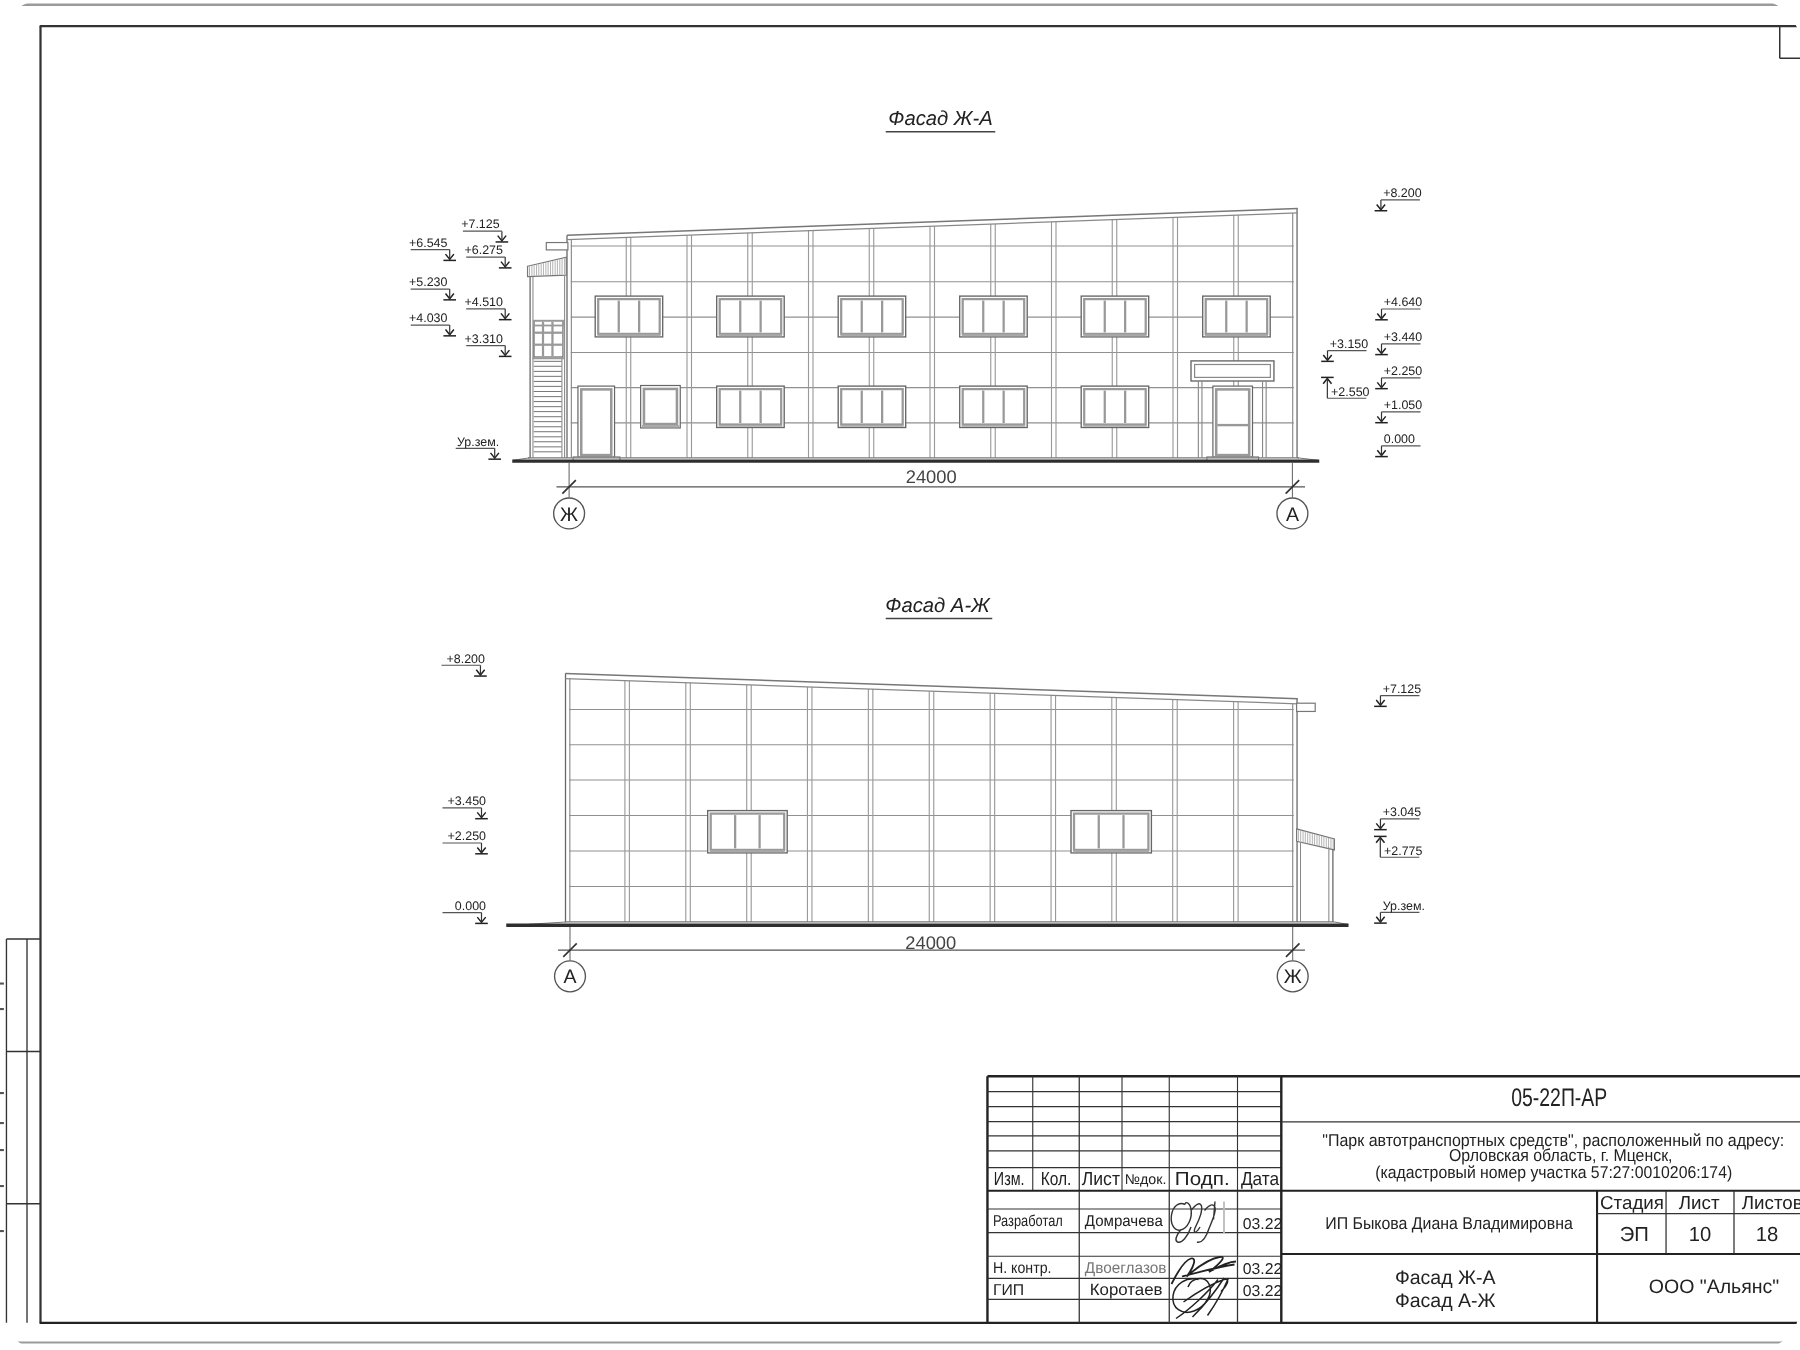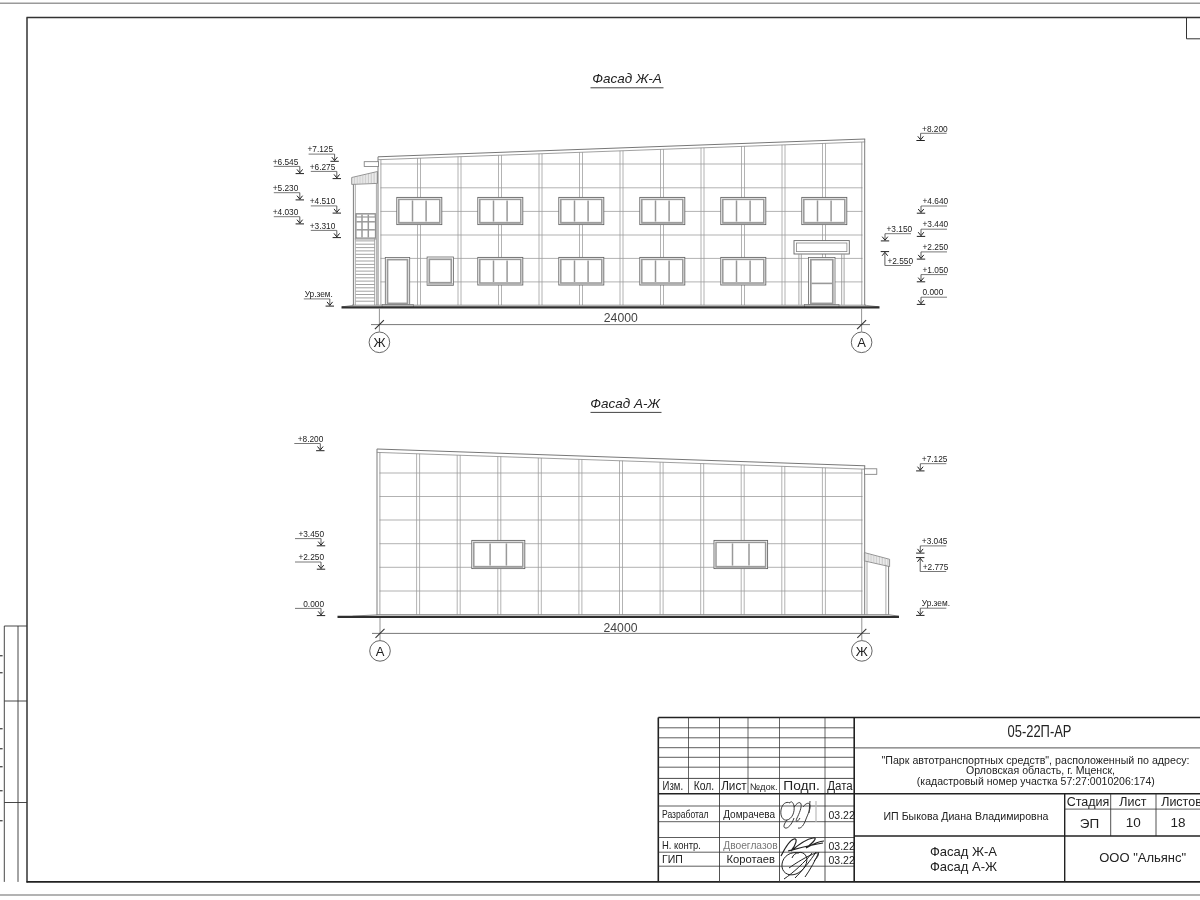--- a/index.html
+++ b/index.html
@@ -1,18 +1,18 @@
 <!DOCTYPE html>
 <html><head>
 <meta charset="utf-8">
 <title>Фасады</title>
 <style>
   html,body { margin:0; padding:0; background:#fff; }
   #sheet { position:relative; width:1200px; height:900px; overflow:hidden;
-           font-family:"Liberation Sans", sans-serif; }
+           font-family:"Liberation Sans", sans-serif;border-radius:29px; }
 </style>
 </head>
 <body>
 <div id="sheet">
 <svg width="1200" height="900" viewBox="0 0 1200 900" xmlns="http://www.w3.org/2000/svg">
 <rect x="0" y="0" width="1200" height="900" fill="#ffffff"></rect>
 
 <line x1="0.0" y1="3.2" x2="1200.0" y2="3.2" stroke="#9a9a9a" stroke-width="1.6"></line>
 
 <line x1="0.0" y1="895.0" x2="1200.0" y2="895.0" stroke="#9a9a9a" stroke-width="1.4"></line>

